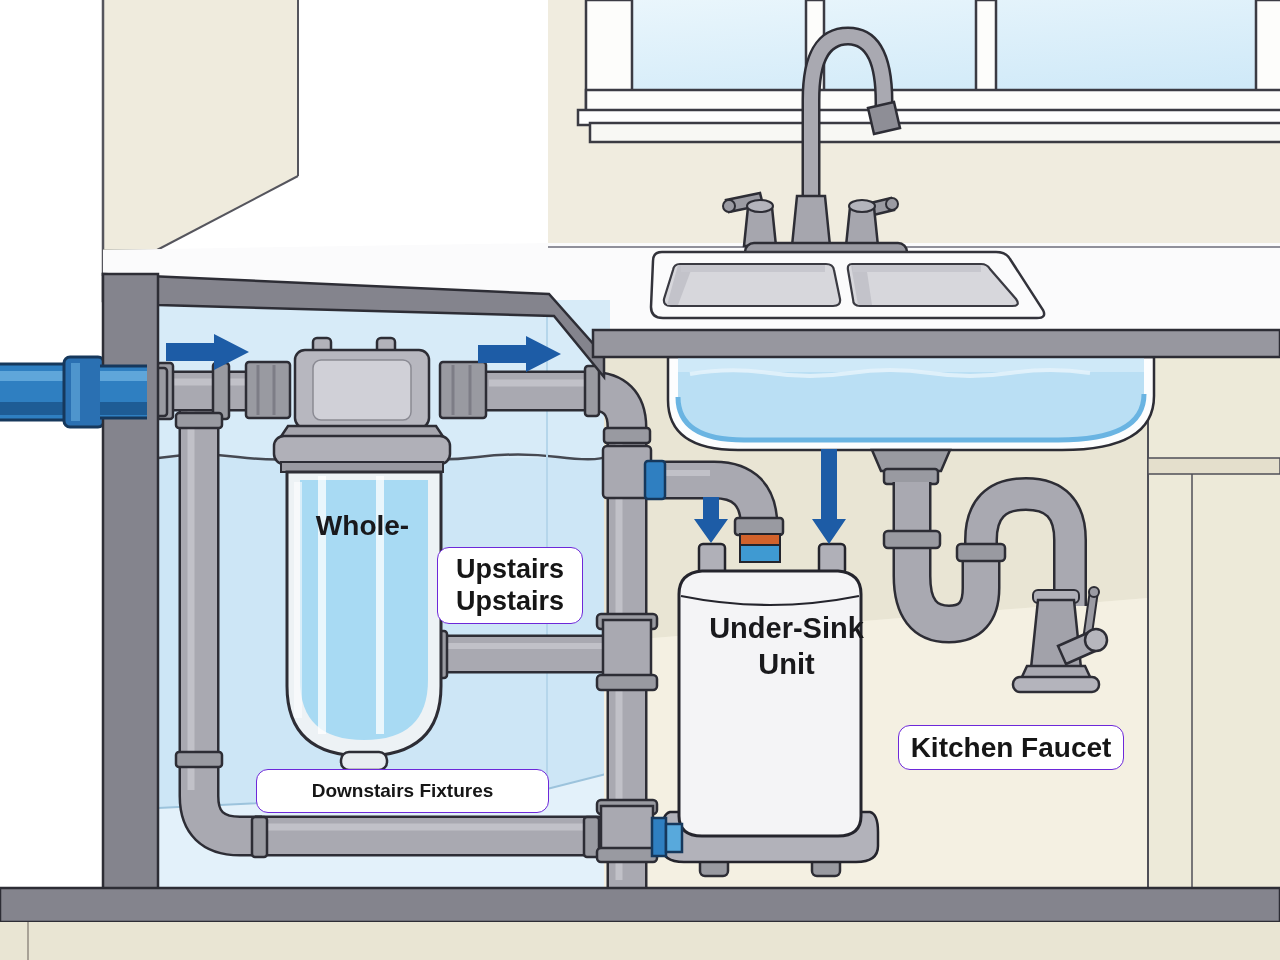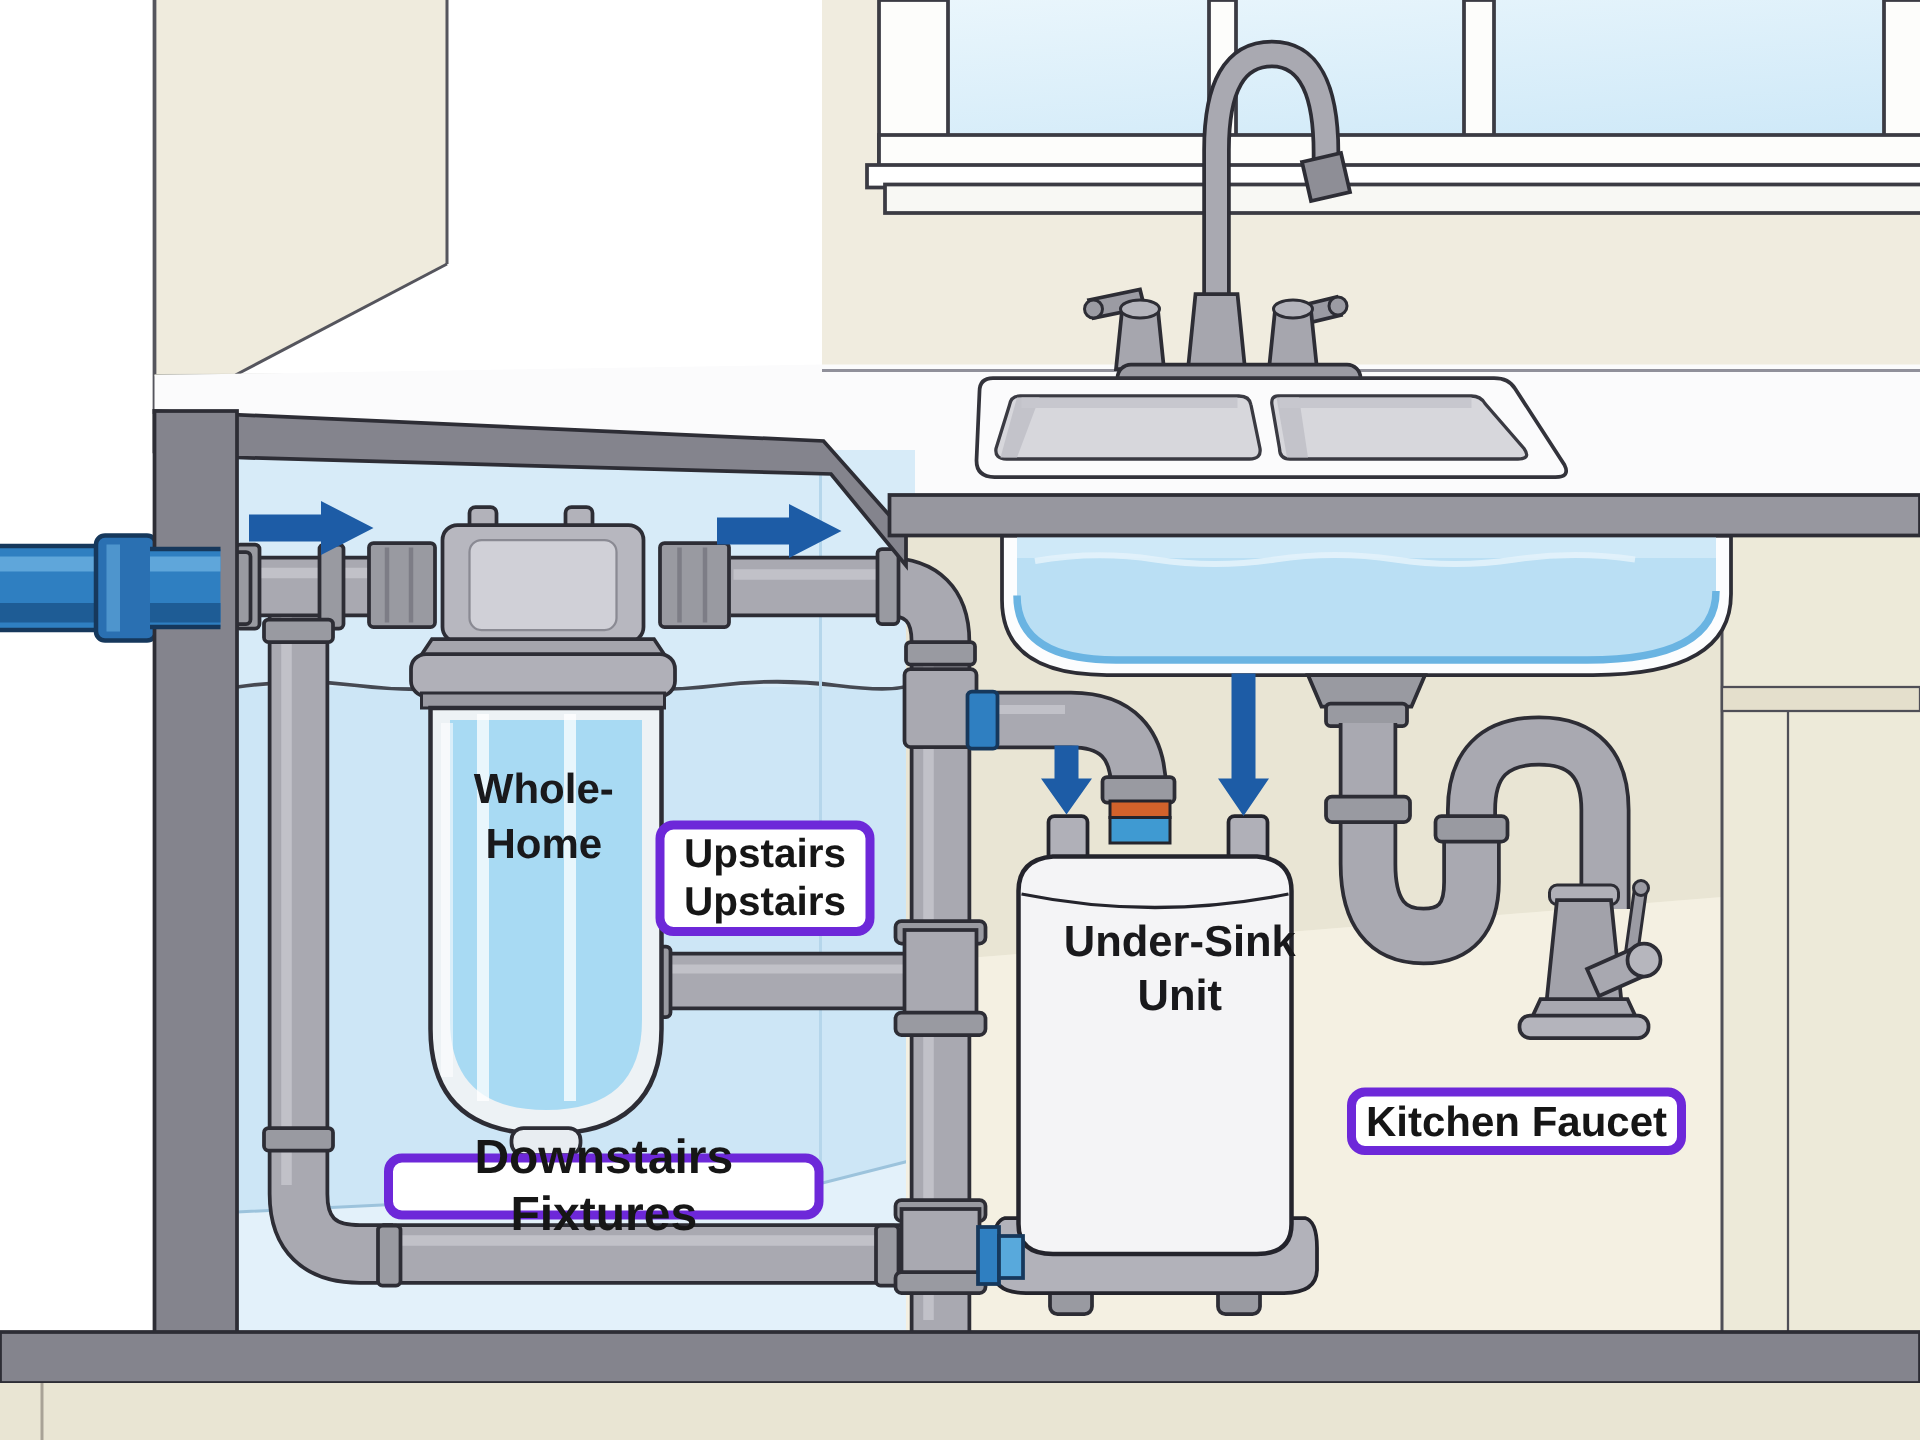--- a/index.html
+++ b/index.html
@@ -4,27 +4,27 @@
 <style>
   html,body{margin:0;padding:0;background:#fff;}
   #stage{position:relative;width:1280px;height:960px;overflow:hidden;background:#84cc16;
          font-family:"Liberation Sans",sans-serif;}
   #art{position:absolute;left:0;top:0;}
   .po{stroke:#2d2d35;fill:none;}
   .pf{stroke:#a9a9b1;fill:none;}
   .hl{stroke:#c9c9d0;fill:none;opacity:.75;}
   .fit{fill:#999aa1;stroke:#2d2d35;stroke-width:2.5;}
   .ln{stroke:#2d2d35;stroke-width:2.5;fill:none;}
-  .lbl-box{position:absolute;background:#fff;border:6px solid #6d28d9;border-radius:12px;
+  .lbl-box{position:absolute;background:#fff;border:1px solid #6d28d9;border-radius:12px;
     display:flex;flex-direction:column;align-items:center;justify-content:center;text-align:center;
     font-weight:600;color:#161616;line-height:1.18;box-sizing:border-box;}
   .lbl-plain{position:absolute;text-align:center;font-weight:600;color:#19191c;}
   .lbl-plain span,.lbl-box span{display:block;}
   #lbl-upstairs{left:437px;top:547px;width:146px;height:77px;font-size:27px;}
-  #lbl-downstairs{left:256px;top:769px;width:293px;height:44px;font-size:32px;}
+  #lbl-downstairs{left:256px;top:769px;width:293px;height:44px;font-size:19px;}
   #lbl-kfaucet{left:898px;top:725px;width:226px;height:45px;font-size:28px;}
   #lbl-wholehome{left:280px;top:507px;width:165px;font-size:28px;line-height:37px;}
   #lbl-undersink{left:699px;top:610px;width:175px;font-size:29px;line-height:36px;}
 </style>
 </head>
 <body>
 
 <div id="stage">
 <svg id="art" width="1280" height="960" viewBox="0 0 1280 960">
   <defs>
@@ -248,21 +248,20 @@
   <g fill="#1d5ca6">
     <polygon points="166,343 214,343 214,334 249,352 214,370 214,361 166,361"></polygon>
     <polygon points="478,345 526,345 526,336 561,354 526,372 526,363 478,363"></polygon>
     <polygon points="703,497 719,497 719,519 728,519 711,543 694,519 703,519"></polygon>
     <polygon points="821,449 837,449 837,519 846,519 829,544 812,519 821,519"></polygon>
   </g>
 </svg>
 
   <div class="lbl-plain" id="lbl-wholehome">
     <span>Whole-</span>
-    <span>Home</span>
   </div>
 
   <div class="lbl-box" id="lbl-upstairs">
     <span>Upstairs</span>
     <span>Upstairs</span>
   </div>
 
   <div class="lbl-plain" id="lbl-undersink">
     <span>Under-Sink</span>
     <span>Unit</span>

